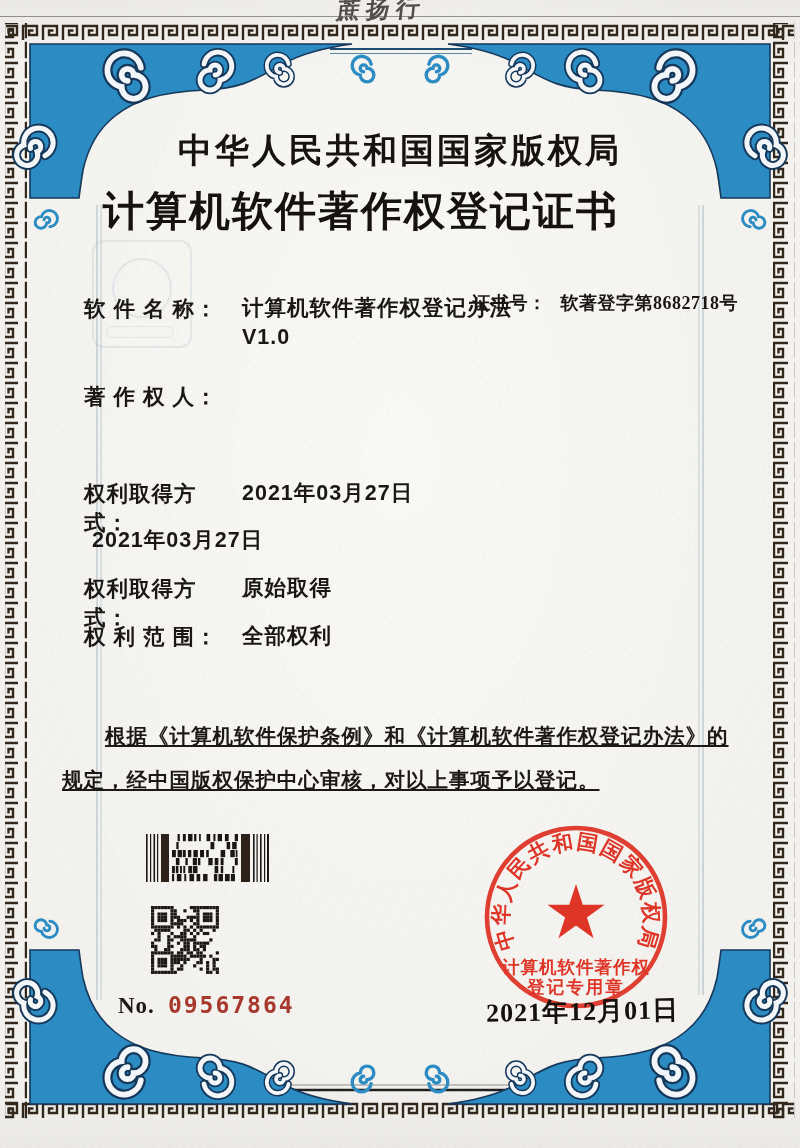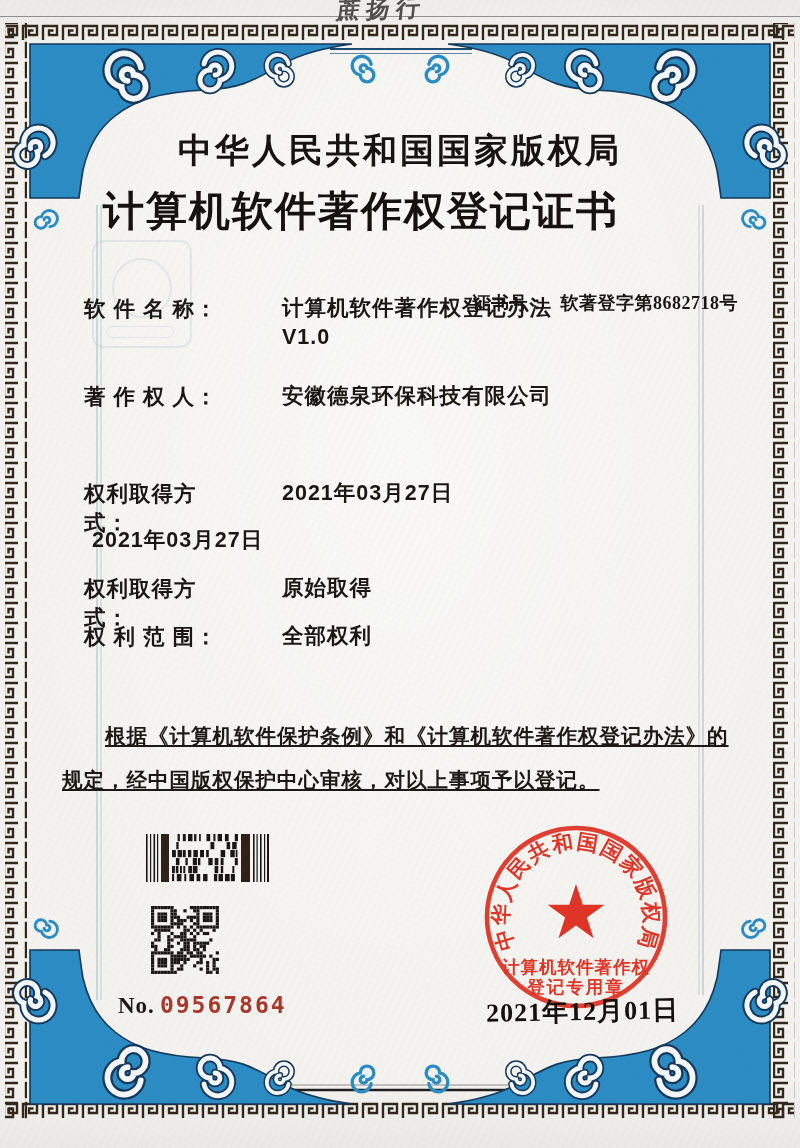--- a/index.html
+++ b/index.html
@@ -50,36 +50,36 @@
     position:absolute;left:18px;top:16px;width:56px;height:56px;border-radius:50%;
     border:2px solid #9fb4c6;
   }
   .watermark .s{
     position:absolute;left:12px;bottom:8px;width:66px;height:10px;
     border:1.5px solid #9fb4c6;border-radius:6px;
   }
   .field-row{
     position:absolute;left:84px;display:flex;align-items:flex-start;
     font-family:"Liberation Sans","DejaVu Sans",sans-serif;
-    font-size:21.5px;font-weight:700;color:#1a1713;gap:40px;
+    font-size:21.5px;font-weight:700;color:#1a1713;
   }
   .field-row .label{width:150px;flex:none;letter-spacing:1px;}
   .field-row .value{margin-left:8px;white-space:pre-line;letter-spacing:1px;line-height:29px;}
   .statement{
     position:absolute;left:62px;top:714px;width:682px;
     font-size:20.5px;font-weight:700;color:#1c1813;line-height:44px;
     text-indent:2.1em;white-space:pre-line;letter-spacing:1px;text-decoration:underline;
   }
   .serial{
     position:absolute;left:118px;top:992px;
     font-size:23px;font-weight:700;color:#1d1a15;letter-spacing:1px;
   }
   .serial .num{
     font-family:"DejaVu Sans Mono","Liberation Mono",monospace;
-    color:#a8382c;margin-left:5px;letter-spacing:2px;font-weight:700;
+    color:#a8382c;margin-left:13px;letter-spacing:2px;font-weight:700;
   }
   .codes{position:absolute;}
   .seal{position:absolute;left:481px;top:822px;width:190px;height:190px;opacity:.95;}
   .issue-date{
     position:absolute;left:486px;top:994px;
     font-size:26px;font-weight:700;color:#14110d;letter-spacing:1px;
     transform:rotate(-1deg);
   }
 </style>
 </head>
@@ -161,21 +161,20 @@
     <span>证书号：</span><span class="v">软著登字第8682718号</span>
   </div>
 
   <div class="field-row" style="top:294px">
     <span class="label">软 件 名 称：</span>
     <span class="value">计算机软件著作权登记办法
 V1.0</span>
   </div>
   <div class="field-row" style="top:382px">
     <span class="label">著 作 权 人：</span>
-    <span class="value">安徽德泉环保科技有限公司</span>
   </div>
   <div class="field-row" style="top:479px">
     <span class="label">权利取得方式：</span>
     <span class="value">2021年03月27日</span>
   </div>
   <div class="field-row" style="top:526px">
     <span class="value">2021年03月27日</span>
   </div>
   <div class="field-row" style="top:622px">
     <span class="label">权 利 范 围：</span>

